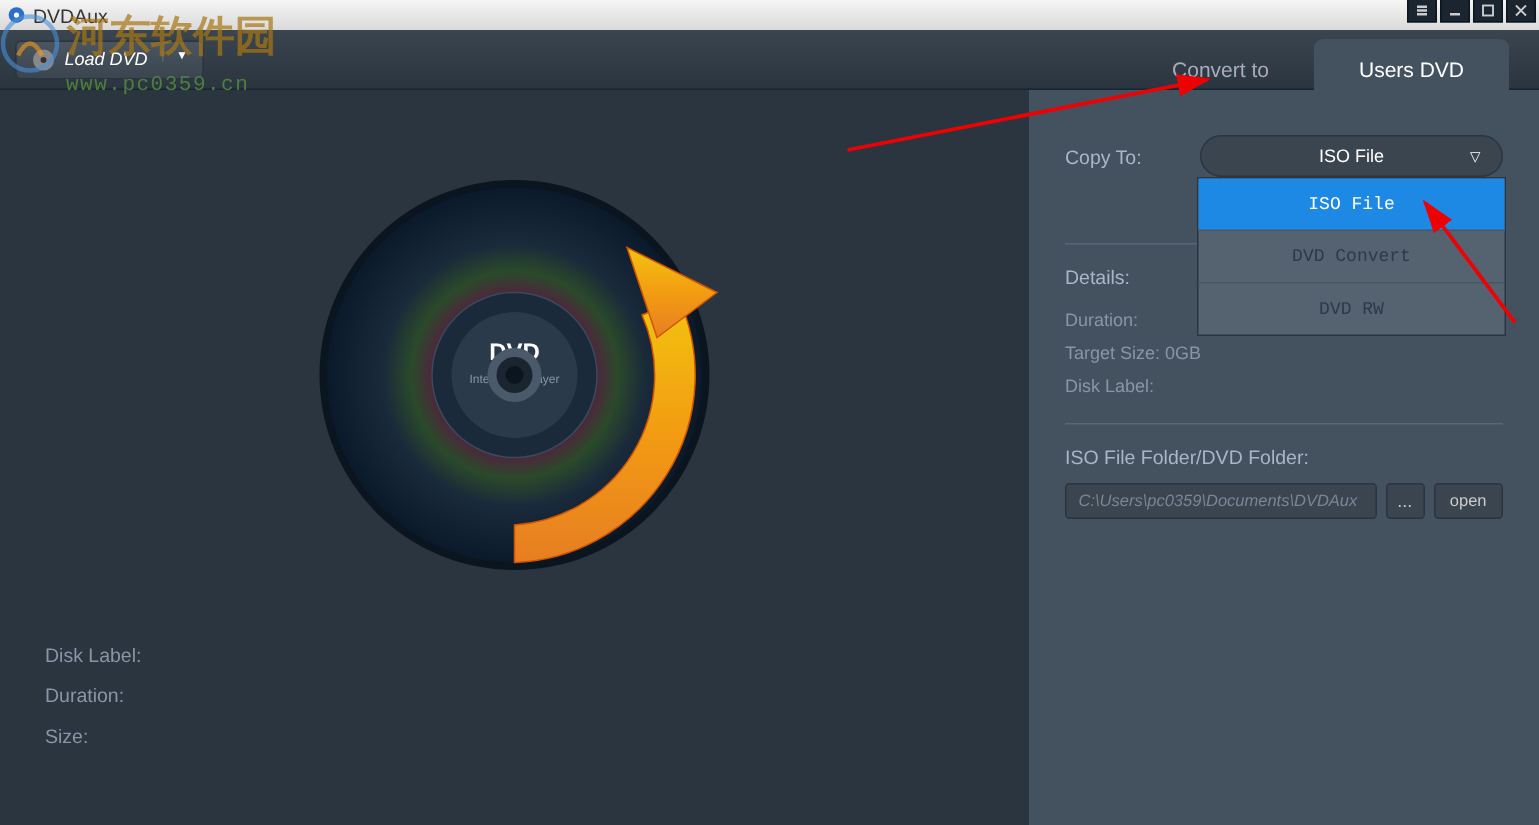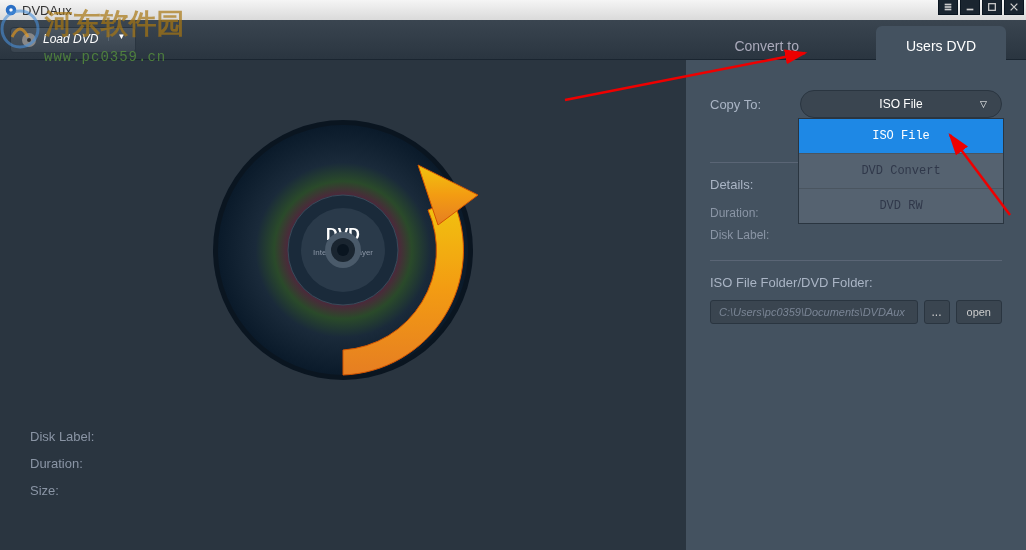--- a/index.html
+++ b/index.html
@@ -9,21 +9,21 @@
     .titlebar-icon { width: 14px; height: 14px; margin-right: 4px; }
     .titlebar-text { font-size: 13px; color: #333; }
     .window-controls { position: absolute; right: 2px; top: -1px; display: flex; gap: 2px; }
     .win-btn { width: 20px; height: 16px; background: #1a2530; color: #ccc; font-size: 10px; display: flex; align-items: center; justify-content: center; cursor: pointer; border: 1px solid #0a1520; }
     .win-btn svg { width: 10px; height: 10px; }
     
     .toolbar { height: 40px; background: linear-gradient(#3a4550, #2a3540); display: flex; align-items: center; padding: 0 10px; border-bottom: 1px solid #1a2530; }
     .load-btn { display: flex; align-items: flex-start; gap: 6px; padding: 4px 10px; background: linear-gradient(#4a5560, #3a4550); border-radius: 4px; color: #fff; font-size: 12px; cursor: pointer; border: 1px solid #2a3540; font-style: italic; }
     .load-btn .chev { font-size: 8px; border-left: 1px solid #5a6570; padding-left: 8px; margin-left: 4px; }
     
-    .tabs { position: absolute; right: 20px; top: 26px; display: flex; gap: 47px; }
+    .tabs { position: absolute; right: 20px; top: 26px; display: flex; }
     .tab { padding: 12px 30px; font-size: 14px; color: #aab; cursor: pointer; border-radius: 6px 6px 0 0; }
     .tab.active { background: #445260; color: #fff; }
     
     .main-area { display: flex; height: calc(100% - 60px); }
     
     .left-panel { flex: 1; padding: 40px 30px; position: relative; display: flex; flex-direction: column; }
     .disc-container { display: flex; justify-content: center; align-items: center; flex: 1; }
     .disc-svg { width: 280px; height: 280px; }
     
     .left-info { margin-top: 30px; color: #8a95a5; font-size: 13px; }
@@ -159,20 +159,21 @@
 
     <div class="dropdown-list">
       <div class="dropdown-item selected">ISO File</div>
       <div class="dropdown-item">DVD Convert</div>
       <div class="dropdown-item">DVD RW</div>
     </div>
 
     <hr class="hr" style="margin-top:44px">
     <div class="panel-label" style="margin-bottom:14px">Details:</div>
     <div class="details-row"><span>Duration:</span></div>
+    <div class="details-row"><span>Target Size:</span> <span>0GB</span></div>
     <div class="details-row"><span>Disk Label:</span></div>
 
     <hr class="hr">
     <div style="margin-bottom:4px">ISO File Folder/DVD Folder:</div>
     <div class="path-row">
       <input class="path-input" value="C:\Users\pc0359\Documents\DVDAux" style="">
       <div class="browse-btn">...</div>
       <div class="open-btn">open</div>
     </div>
 

